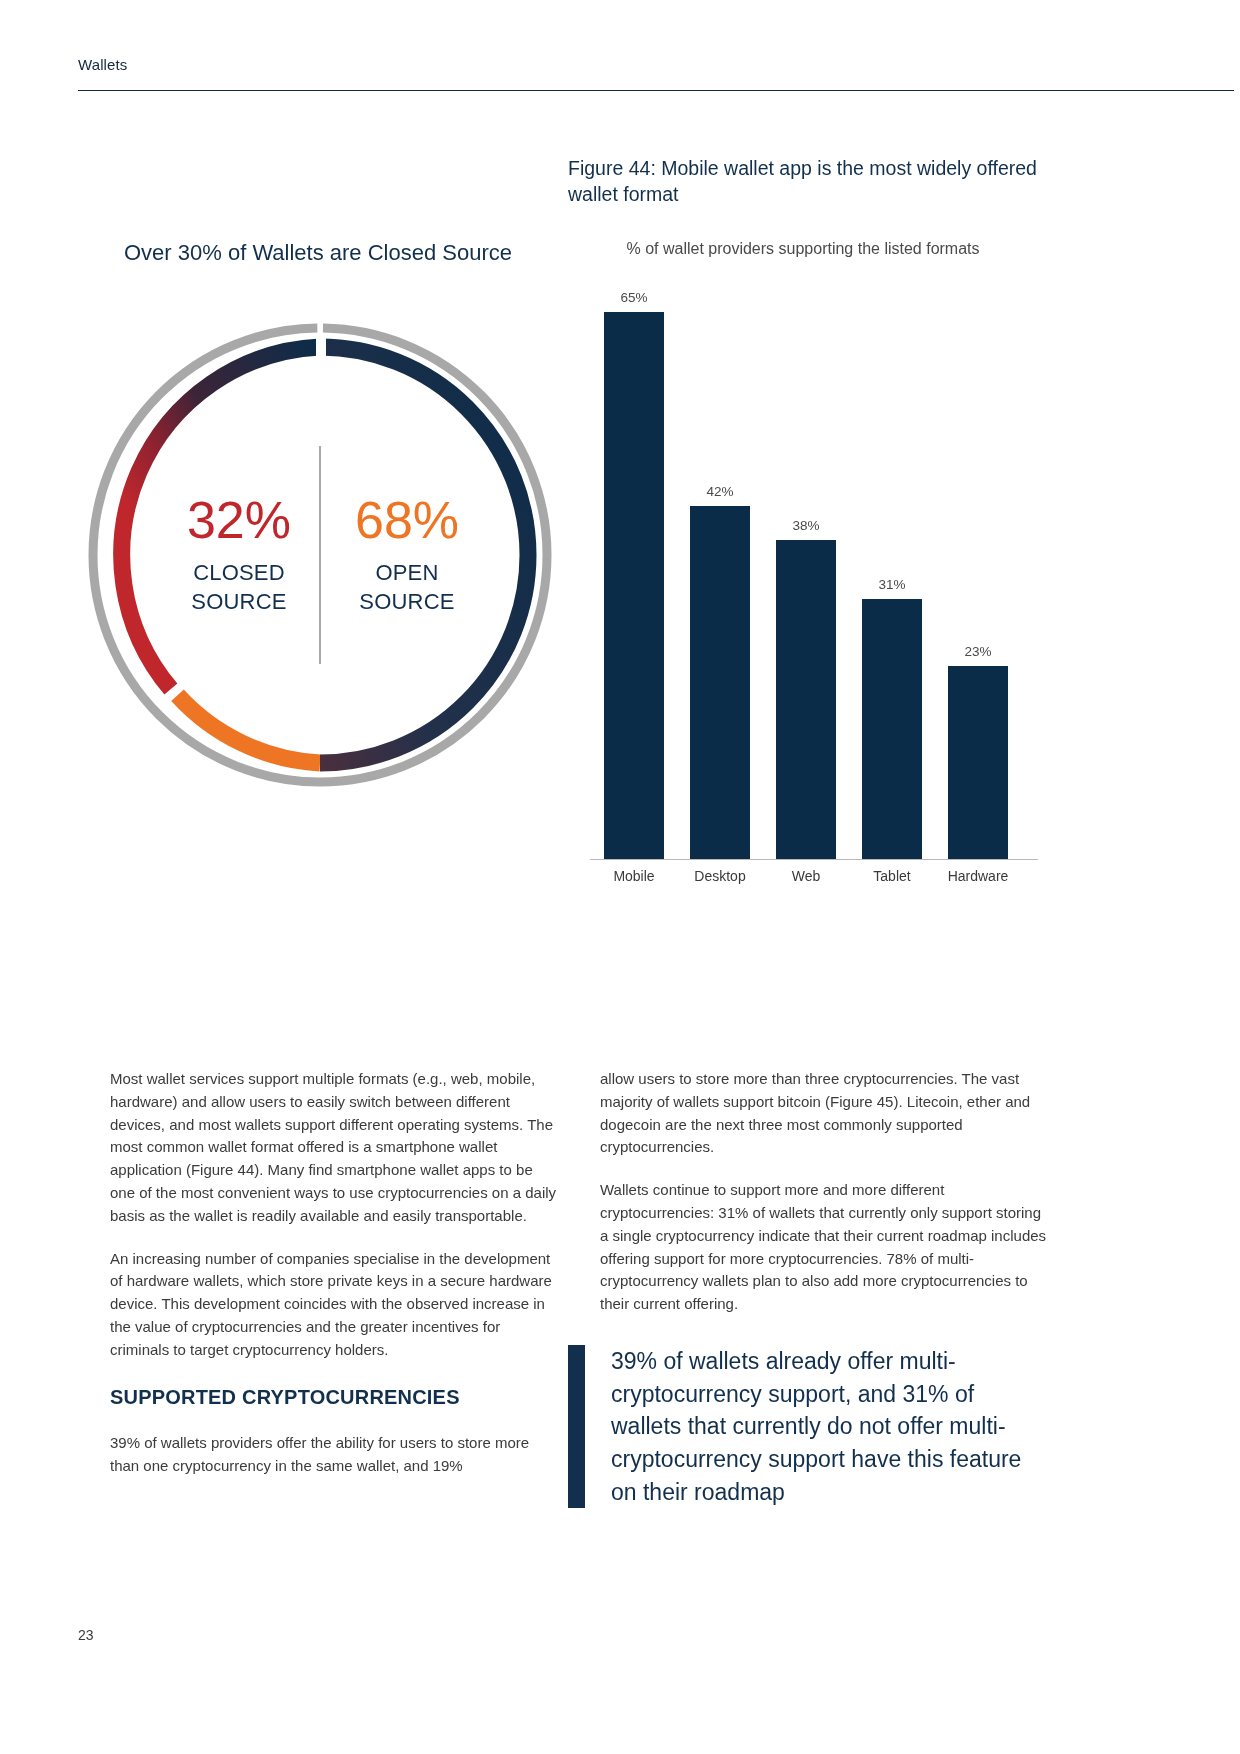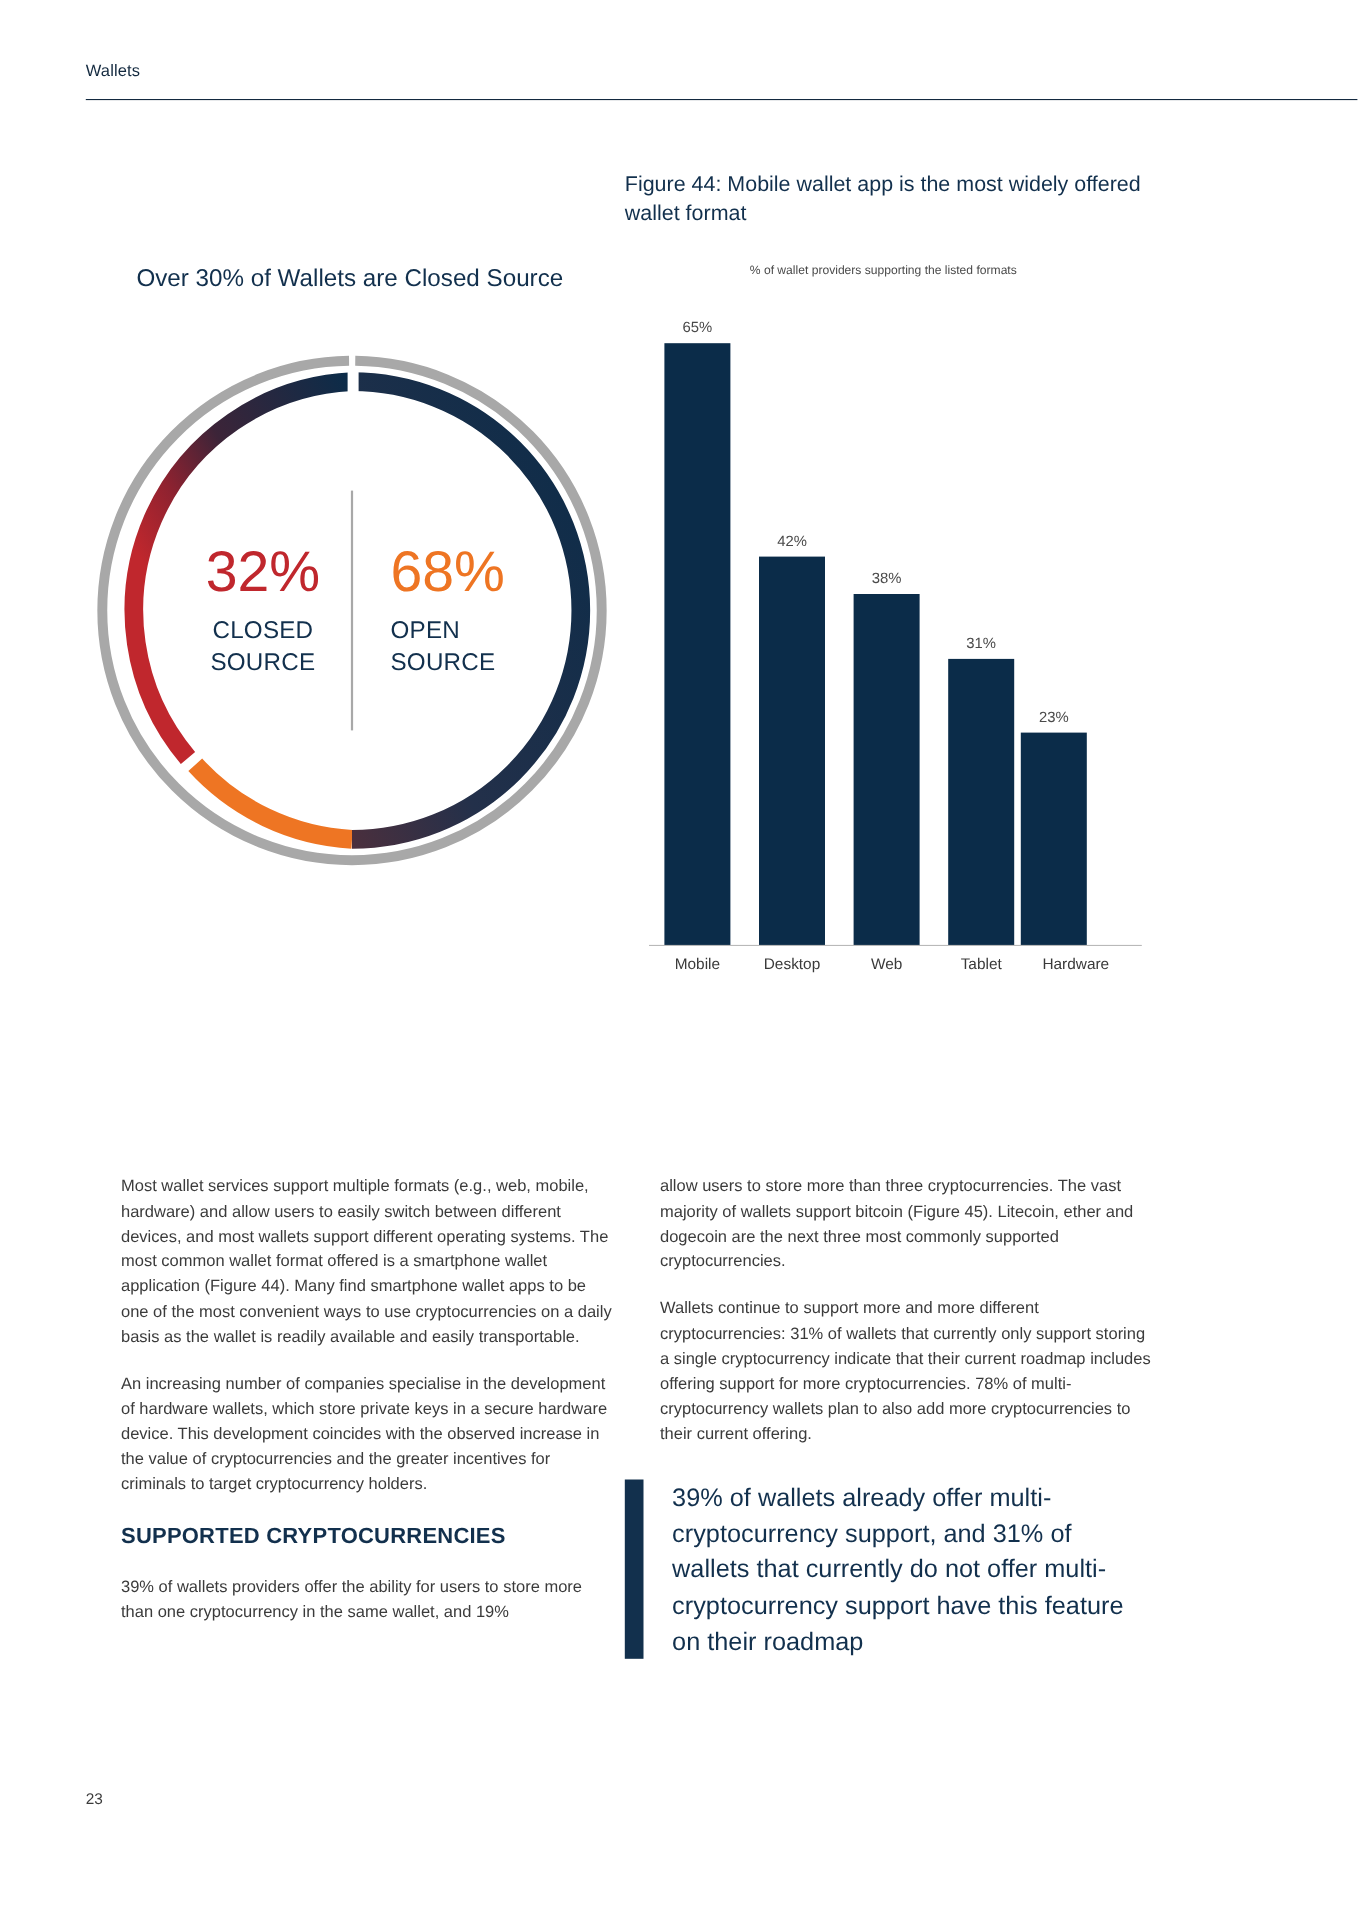--- a/index.html
+++ b/index.html
@@ -28,34 +28,34 @@
   .fig-title {
     position:absolute; left:568px; top:155px; width:470px;
     font-size:19.5px; line-height:1.35; color:#12304d;
   }
   .donut-title {
     position:absolute; left:78px; top:240px; width:480px;
     text-align:center; font-size:22px; color:#12304d;
   }
   .bar-subtitle {
     position:absolute; left:568px; top:240px; width:470px;
-    text-align:center; font-size:11px; color:#4a4a4a;
+    text-align:center; font-size:16px; color:#4a4a4a;
   }
 
   
   .donut-wrap { position:absolute; left:70px; top:305px; width:500px; height:500px; }
   .donut-wrap svg { display:block; }
   .donut-center {
     position:absolute; left:0; top:0; width:500px; height:500px;
     display:flex; align-items:center; justify-content:center;
   }
   .dc-inner { display:flex; align-items:stretch; }
   .dc-col { width:152px; padding:0 14px; }
   .dc-col.left  { text-align:center; padding-right:22px; }
-  .dc-col.right { text-align:left;  padding-left:34px; }
+  .dc-col.right { text-align:center;  padding-left:34px; }
   .dc-divider { width:2px; background:#a8a8a8; align-self:stretch; margin:-48px 0; }
   .dc-pct { font-size:52px; line-height:1; font-weight:400; }
   .dc-pct.closed { color:#c0272d; }
   .dc-pct.open   { color:#ee7523; }
   .dc-lbl {
     margin-top:12px; font-size:22px; line-height:1.32;
     color:#12304d; letter-spacing:.2px;
   }
 
   
@@ -185,21 +185,21 @@
           <div class="bar-rect" style="height: 354px; background: rgb(11, 44, 73);"></div>
         </div>
         <div class="bar-col" style="left: 186px;">
           <div class="bar-val">38%</div>
           <div class="bar-rect" style="height: 320px; background: rgb(11, 44, 73);"></div>
         </div>
         <div class="bar-col" style="left: 272px;">
           <div class="bar-val">31%</div>
           <div class="bar-rect" style="height: 261px; background: rgb(11, 44, 73);"></div>
         </div>
-        <div class="bar-col" style="left: 338px;">
+        <div class="bar-col" style="left: 358px;">
           <div class="bar-val">23%</div>
           <div class="bar-rect" style="height: 194px; background: rgb(11, 44, 73);"></div>
         </div>
       </div>
     <div class="bar-axis"></div>
     <div class="bar-labels" id="barLabels">
         <div class="bar-lab" style="left: 1px;">Mobile</div>
         <div class="bar-lab" style="left: 87px;">Desktop</div>
         <div class="bar-lab" style="left: 173px;">Web</div>
         <div class="bar-lab" style="left: 259px;">Tablet</div>

